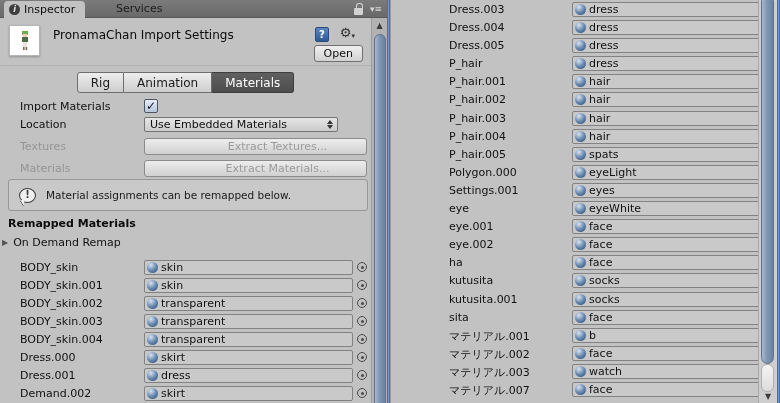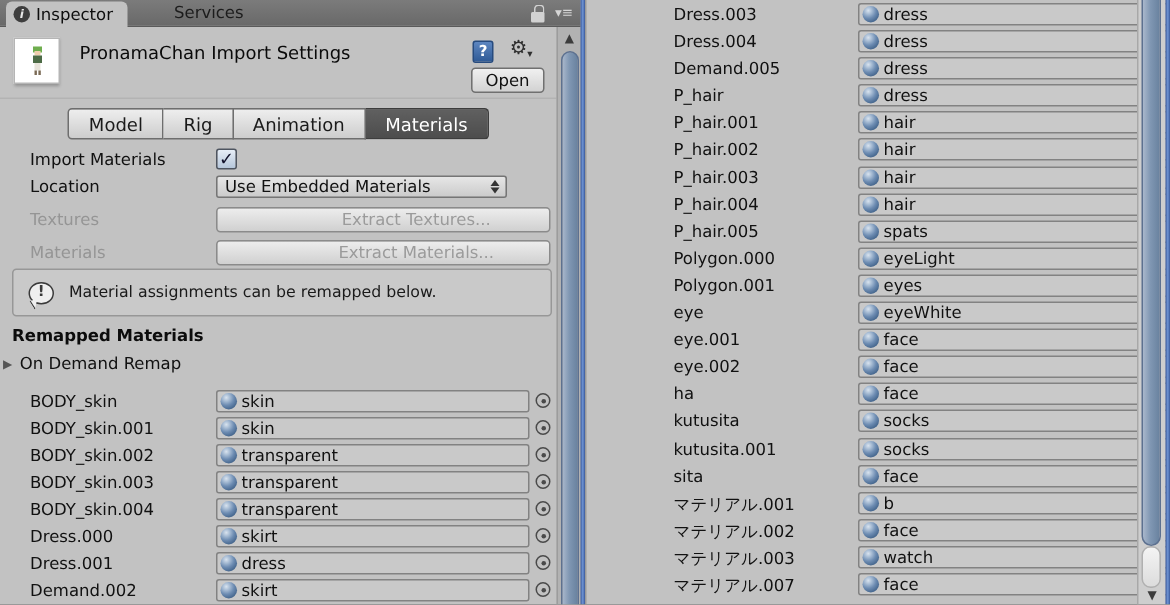--- a/index.html
+++ b/index.html
@@ -190,21 +190,20 @@
           <rect x="15.6" y="21" width="1.6" height="3" fill="#7a6a55"></rect>
         </svg>
       </div>
       <div class="page-title">PronamaChan Import Settings</div>
       <span class="help-badge">?</span>
       <span class="gear-wrap"><span>⚙</span><span class="gear-caret">▾</span></span>
       <button class="open-btn">Open</button>
     </div>
 
     <div class="subtabs">
-      <div class="subtab">Model</div>
       <div class="subtab">Rig</div>
       <div class="subtab">Animation</div>
       <div class="subtab active">Materials</div>
     </div>
 
     <div class="frow" style="top:98px;">
       <span class="flabel">Import Materials</span>
       <span class="checkbox">✓</span>
     </div>
 
@@ -339,21 +338,21 @@
         <div class="rrow">
           <span class="mlabel">Dress.004</span>
           <span class="ofield">
             <span class="sphere"></span>
             <span>dress</span>
           </span>
           <span class="picker"></span>
         </div>
 
         <div class="rrow">
-          <span class="mlabel">Demand.005</span>
+          <span class="mlabel">Dress.005</span>
           <span class="ofield">
             <span class="sphere"></span>
             <span>dress</span>
           </span>
           <span class="picker"></span>
         </div>
 
         <div class="rrow">
           <span class="mlabel">P_hair</span>
           <span class="ofield">
@@ -411,21 +410,21 @@
         <div class="rrow">
           <span class="mlabel">Polygon.000</span>
           <span class="ofield">
             <span class="sphere"></span>
             <span>eyeLight</span>
           </span>
           <span class="picker"></span>
         </div>
 
         <div class="rrow">
-          <span class="mlabel">Polygon.001</span>
+          <span class="mlabel">Settings.001</span>
           <span class="ofield">
             <span class="sphere"></span>
             <span>eyes</span>
           </span>
           <span class="picker"></span>
         </div>
 
         <div class="rrow">
           <span class="mlabel">eye</span>
           <span class="ofield">

